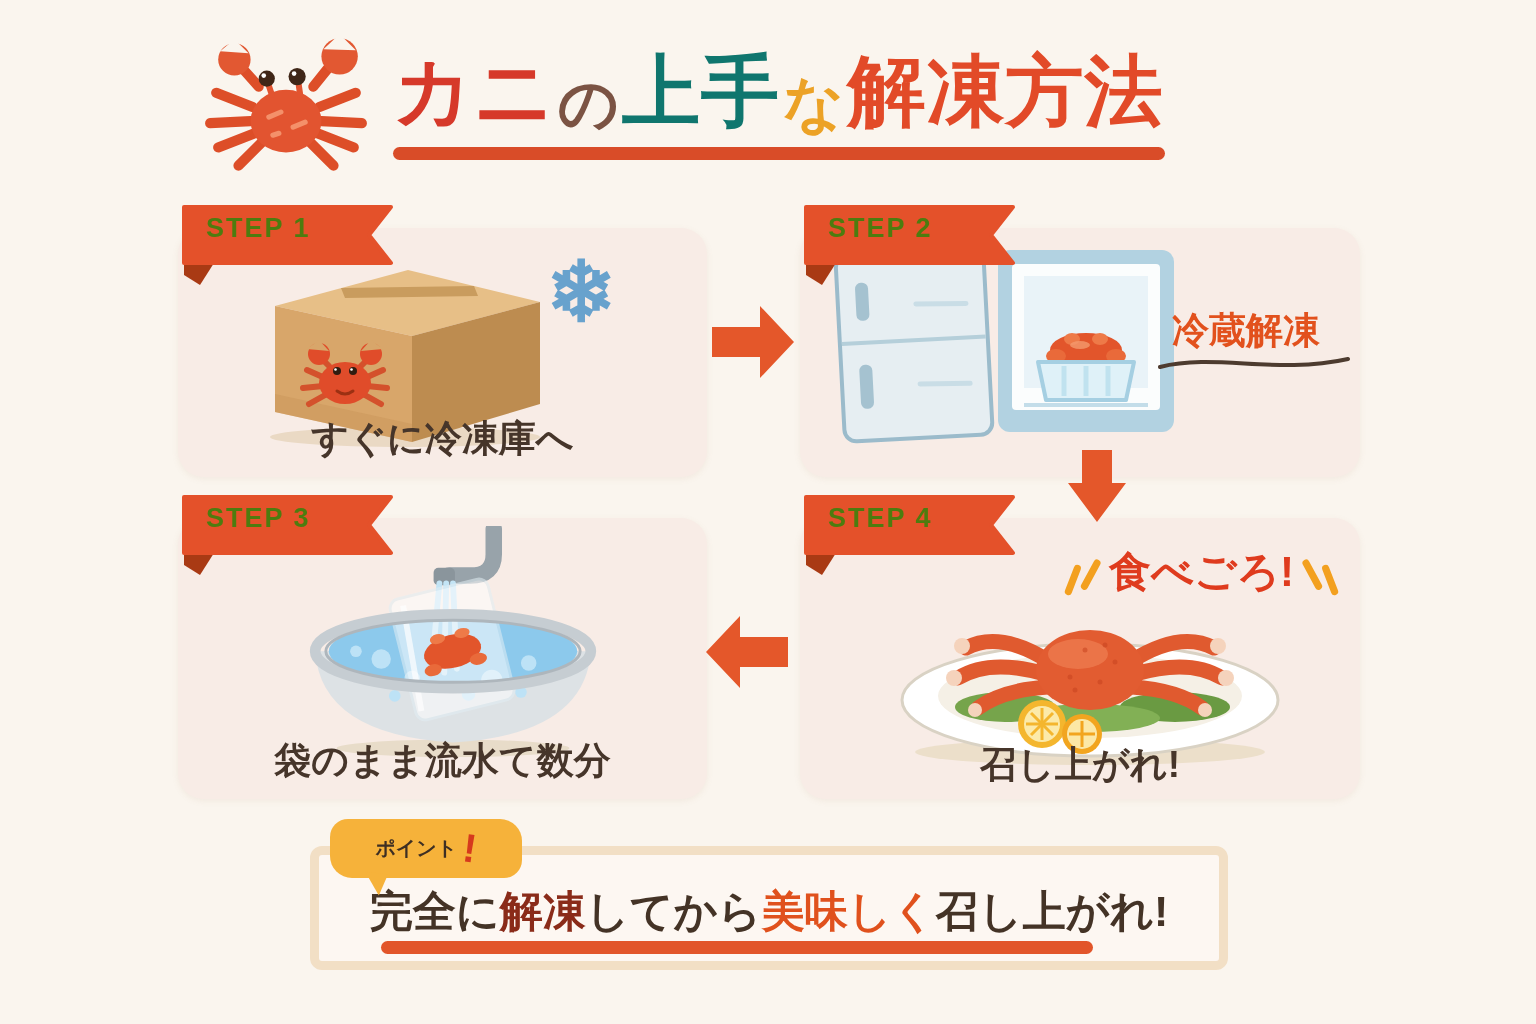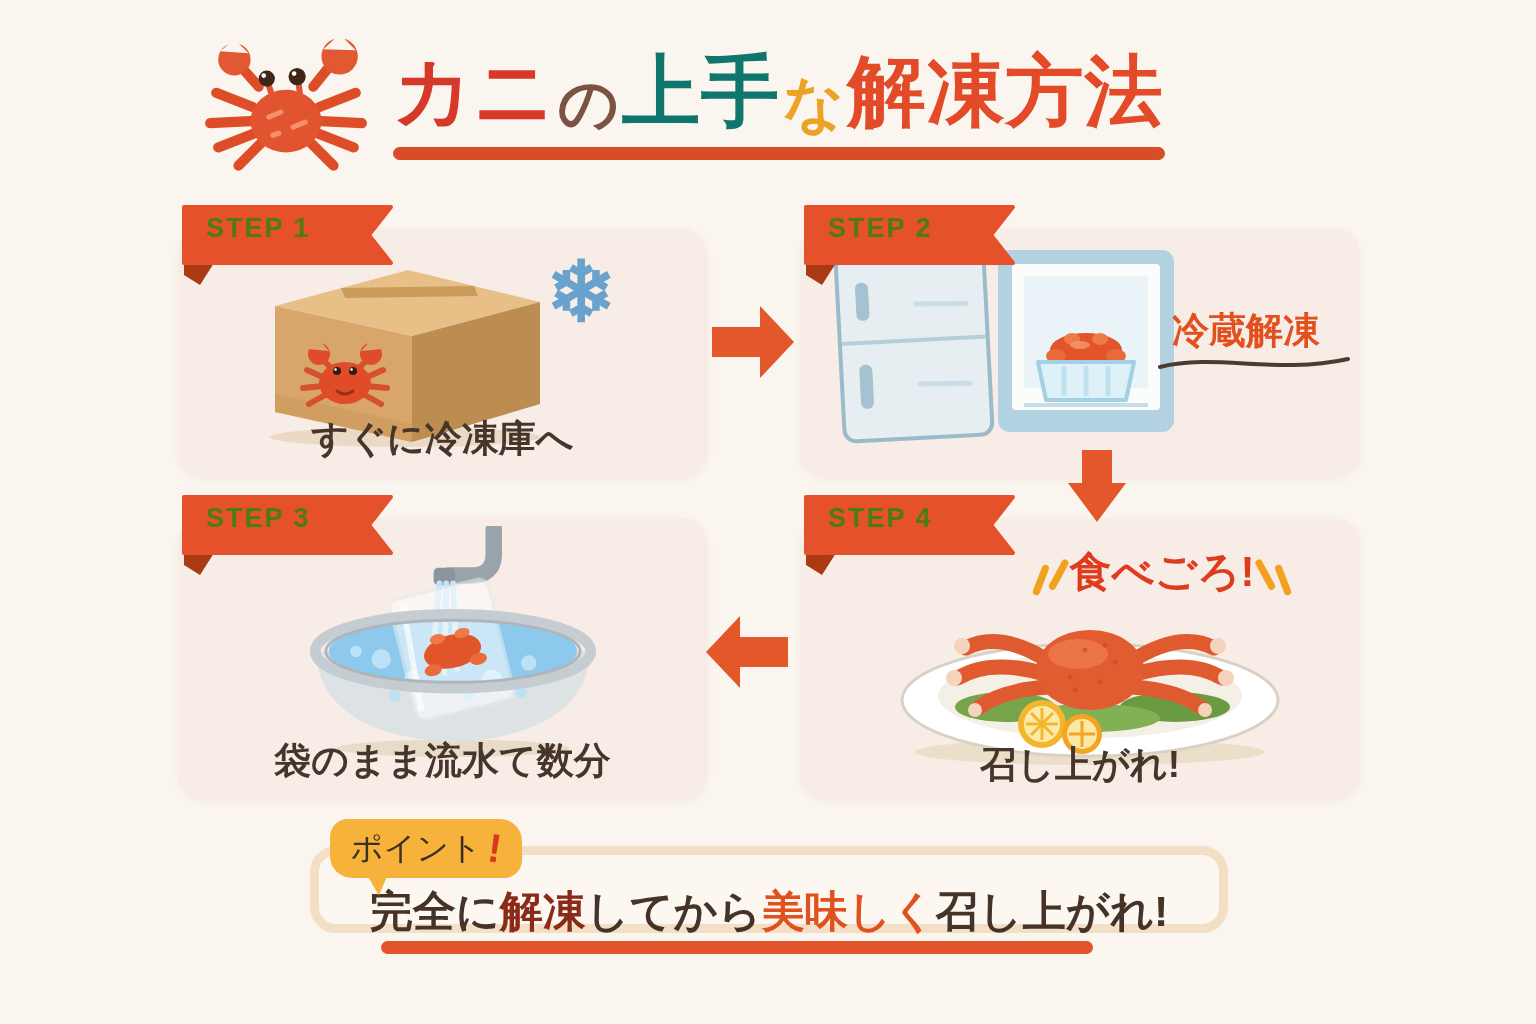--- a/index.html
+++ b/index.html
@@ -38,37 +38,37 @@
 
   .box-art{left:62px;top:16px;width:330px;height:205px}
   .snowflake{left:368px;top:22px;font-size:84px;line-height:1;color:var(--snowflake);font-weight:700}
 
   .fridge-art{left:22px;top:16px;width:360px;height:205px}
   .fridge-label{left:372px;top:78px;font-size:37px;font-weight:900;color:var(--fridge-label);white-space:nowrap}
   .fridge-wave{left:356px;top:124px;width:196px;height:24px}
 
   .bowl-art{left:110px;top:8px;width:330px;height:235px}
 
-  .eat-row{left:180px;right:16px;top:26px;position:absolute;display:flex;justify-content:center;align-items:center;gap:1px}
+  .eat-row{left:180px;right:16px;top:26px;position:absolute;display:flex;justify-content:flex-end;align-items:center;gap:8px}
   .eat-label{font-size:42px;font-weight:900;color:var(--eat-label);white-space:nowrap}
   .plate-art{left:90px;top:64px;width:400px;height:195px}
 
   .arrow{position:absolute}
   .arrow-right{left:712px;top:306px;width:82px;height:72px}
   .arrow-down{left:1068px;top:450px;width:58px;height:72px}
   .arrow-left{left:706px;top:616px;width:82px;height:72px}
 
   
-  .point-box{left:310px;top:846px;width:918px;height:87px;background:var(--point-bg);border:9px solid var(--point-border);border-radius:26px}
+  .point-box{left:310px;top:846px;width:918px;height:124px;background:var(--point-bg);border:9px solid var(--point-border);border-radius:12px}
   .point-text{position:absolute;left:0;right:0;top:28px;text-align:center;font-size:43px;font-weight:900;white-space:nowrap}
   .point-underline{position:absolute;left:62px;top:86px;width:712px;height:13px;background:var(--point-underline);border-radius:7px}
   .point-bubble{left:330px;top:819px;width:192px;height:59px;background:var(--bubble);border-radius:18px 22px 18px 22px;z-index:4;display:flex;align-items:center;justify-content:center}
   .point-bubble::after{content:"";position:absolute;left:34px;bottom:-17px;width:0;height:0;
     border-left:16px solid transparent;border-right:7px solid transparent;border-top:22px solid var(--bubble);transform:rotate(6deg)}
-  .bubble-word{font-size:32px;font-weight:400;color:var(--bubble-text)}
+  .bubble-word{font-size:20px;font-weight:700;color:var(--bubble-text)}
   .bubble-mark{font-size:40px;font-weight:900;color:var(--exclaim);margin-left:6px;transform:rotate(8deg)}
 </style>
 </head>
 <body>
 
 <div class="page">
 
   <svg class="abs crab-logo" viewBox="0 0 170 150">
     <g stroke="#dd4e28" stroke-width="10" stroke-linecap="round">
       <line x1="52" y1="70" x2="16" y2="56"></line>

